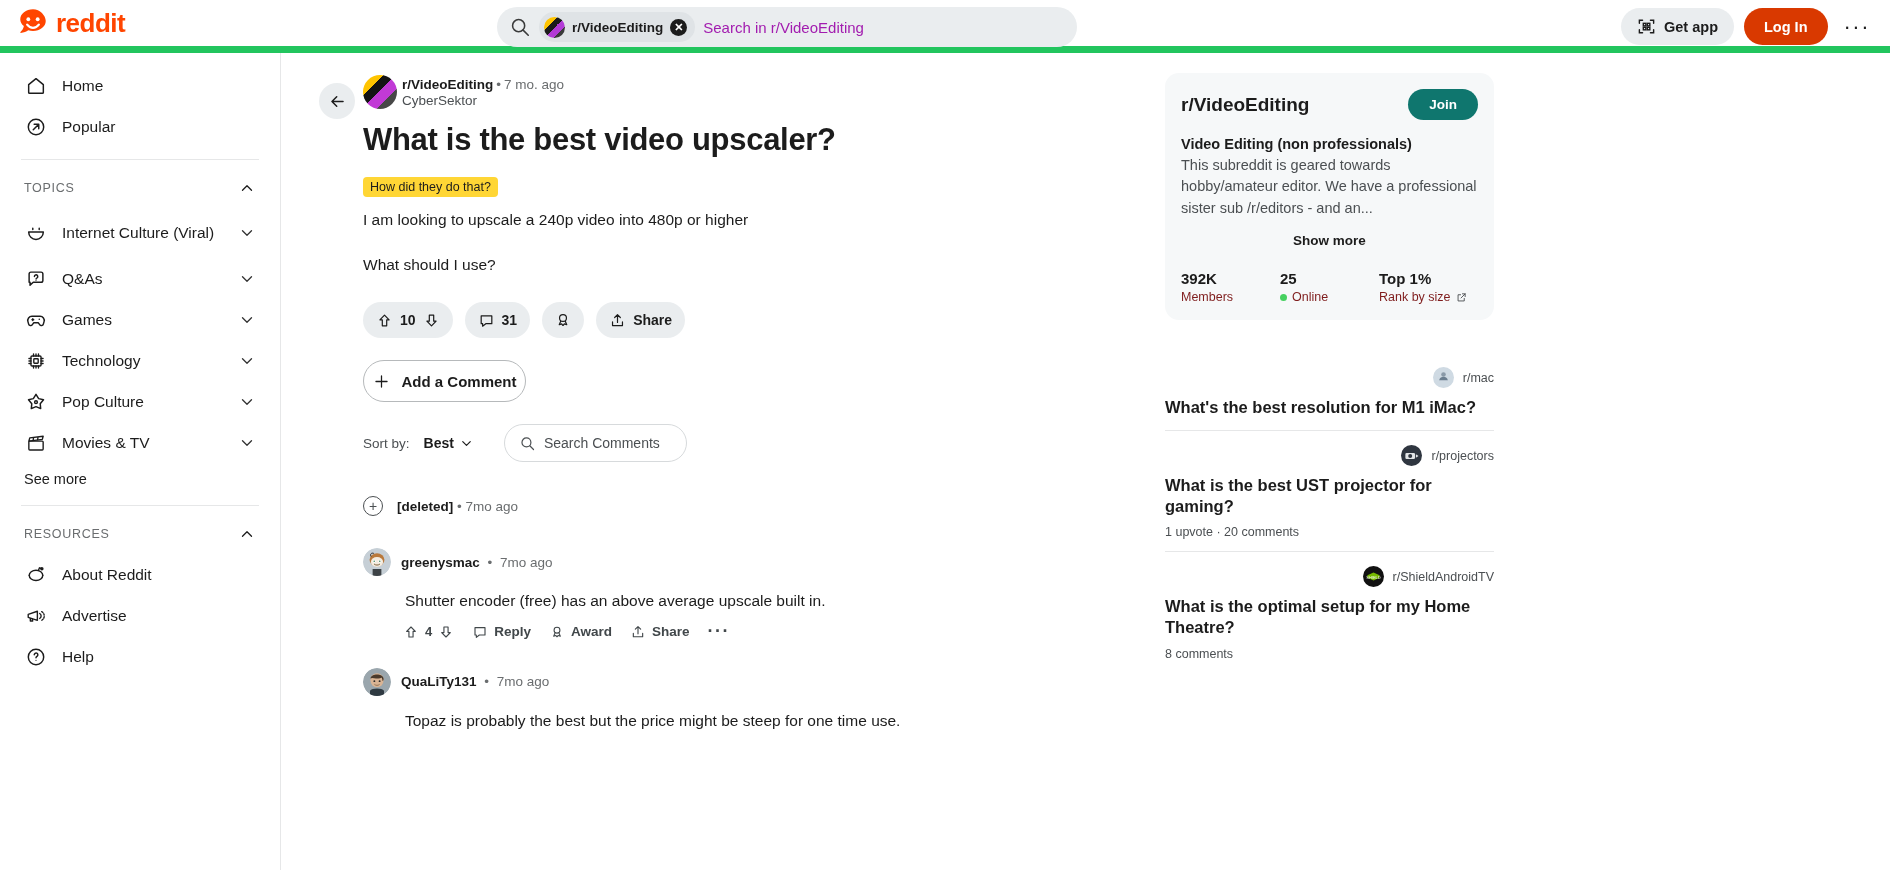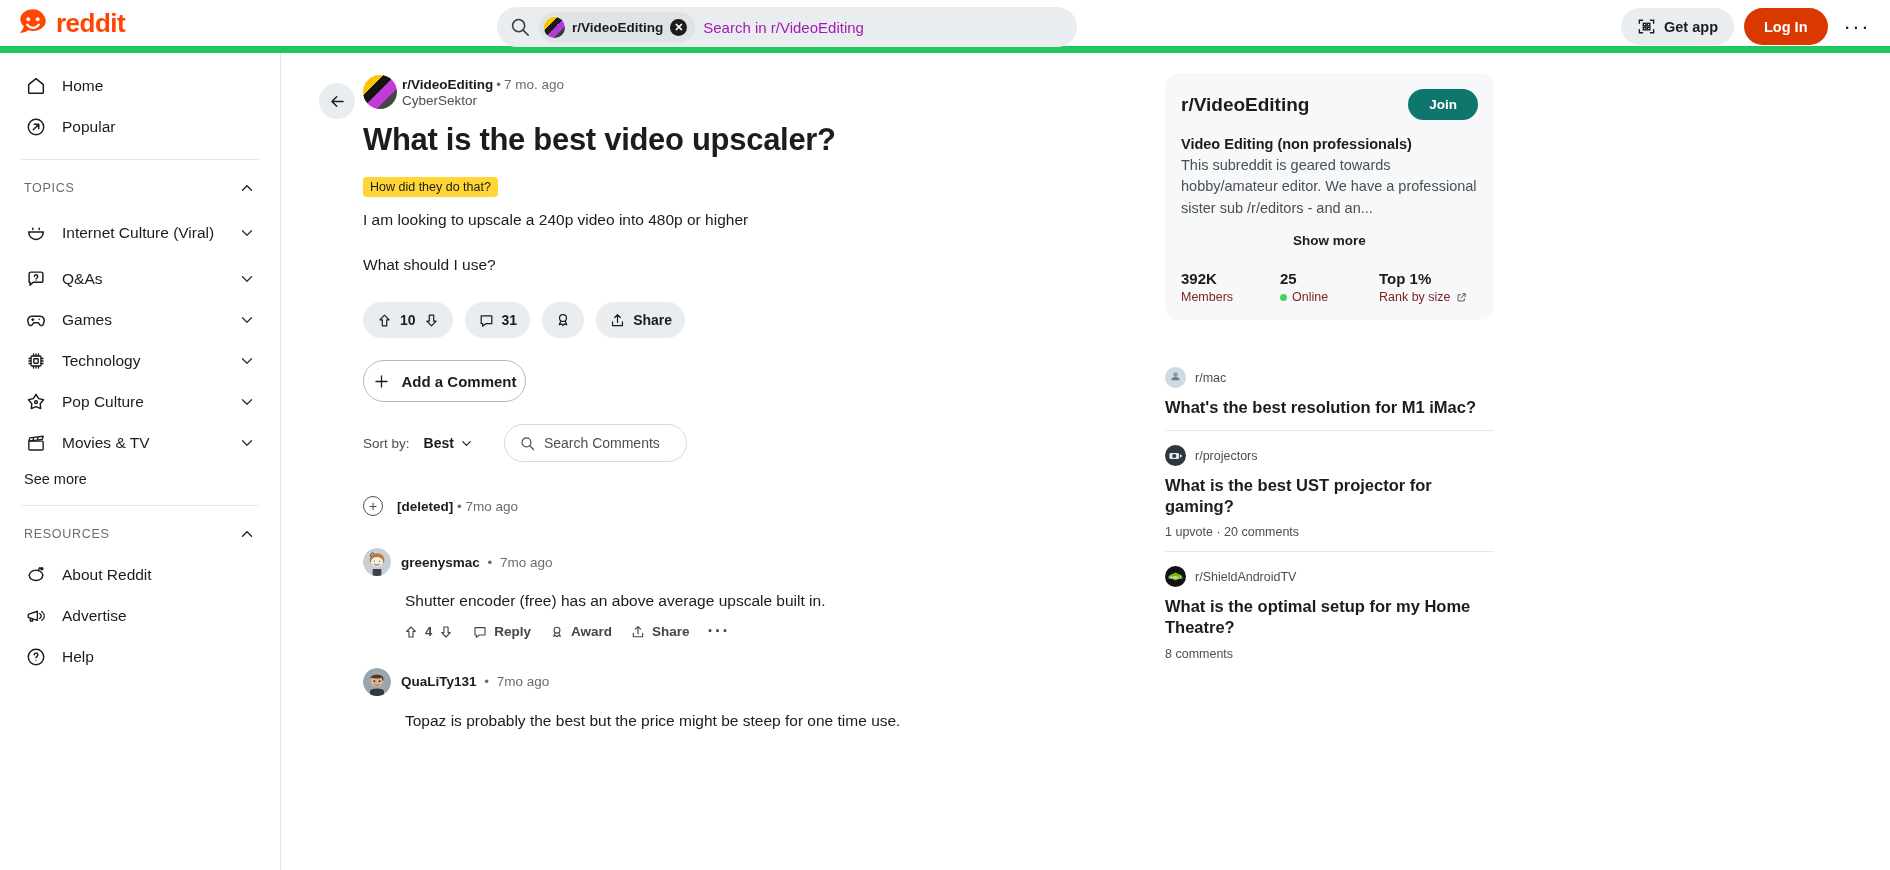--- a/index.html
+++ b/index.html
@@ -172,21 +172,21 @@
   .showmore { text-align: center; font-size: 13.5px; font-weight: 700; color: #1c1c1c; margin-top: 14px; }
   .stats { display: flex; margin-top: 22px; }
   .stat { flex: 1; }
   .stat .v { font-size: 15px; font-weight: 700; color: #1c1c1c; }
   .stat .k { font-size: 12.5px; color: #7f1d1d; margin-top: 3px; display: flex; align-items: center; gap: 5px; }
   .dot-green { width: 7px; height: 7px; border-radius: 50%; background: #46d160; flex: none; }
 
   .related { position: absolute; left: 3px; top: 300px; width: 329px; }
   .rel { padding: 14px 0 12px 0; border-bottom: 1px solid #e6e7e8; }
   .rel:last-child { border-bottom: none; }
-  .rel-head { display: flex; align-items: center; gap: 9px; }
+  .rel-head { display: flex; align-items: center; gap: 9px; justify-content: flex-end; }
   .rel-av { width: 21px; height: 21px; border-radius: 50%; flex: none; }
   .rel-sub { font-size: 12.5px; color: #4b4f52; }
   .rel-title { font-size: 16.5px; font-weight: 700; color: #1c1c1c; margin-top: 9px; line-height: 1.28; }
   .rel-meta { font-size: 12.5px; color: #4b4f52; margin-top: 8px; }
 
   svg { display: block; }
 </style>
 </head>
 <body>
 

